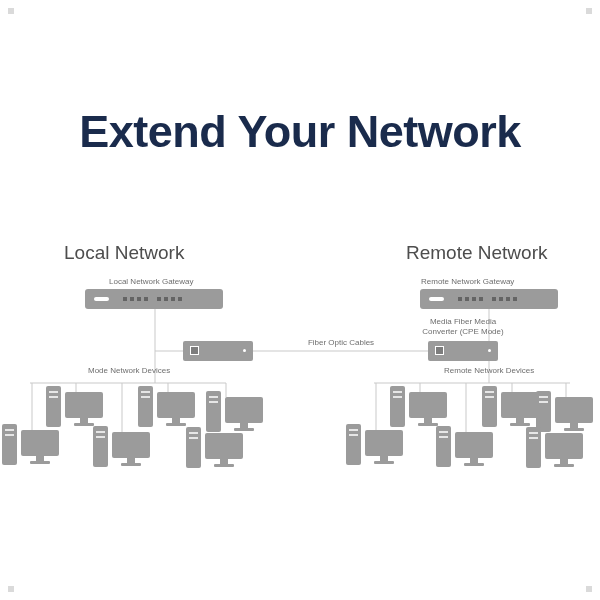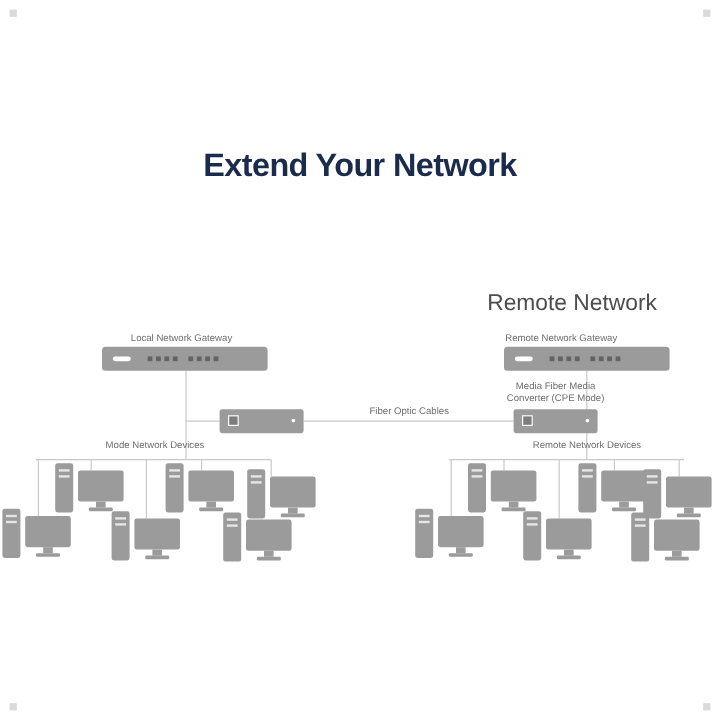--- a/index.html
+++ b/index.html
@@ -1,20 +1,20 @@
 <!DOCTYPE html>
 <html><head>
 <meta charset="utf-8">
 <style>
   html,body{margin:0;padding:0;background:#fff;}
   .canvas{position:relative;width:600px;height:600px;background:#fff;overflow:hidden;
           font-family:"Liberation Sans",sans-serif;}
   .wires{position:absolute;left:0;top:0;width:600px;height:600px;}
-  .title{position:absolute;left:0;right:0;top:106px;margin:17px;text-align:center;
-         font-size:27px;font-weight:700;color:#1a2b4c;letter-spacing:-0.5px;}
+  .title{position:absolute;left:0;right:0;top:106px;margin:0;text-align:center;
+         font-size:45px;font-weight:700;color:#1a2b4c;letter-spacing:-0.5px;}
   .heading{position:absolute;font-size:19px;font-weight:400;color:#4d4d4d;}
   .heading.local{left:64px;top:242px;}
   .heading.remote{left:406px;top:242px;text-align:center;}
   .sm{position:absolute;font-size:8px;line-height:10px;color:#6e6e6e;}
   .lbl-gw-local{left:85px;top:277px;padding-left:24px;}
   .lbl-gw-remote{left:421px;top:277px;}
   .lbl-dev-local{left:88px;top:366px;}
   .lbl-dev-remote{left:424px;top:366px;margin-left:20px;}
   .lbl-cv{width:100px;text-align:center;}
   .lbl-cv-local{left:153px;top:317px;}
@@ -77,20 +77,21 @@
     </g>
   </svg>
 
   <div class="corner tl"></div>
   <div class="corner tr"></div>
   <div class="corner bl"></div>
   <div class="corner br"></div>
 
   <h1 class="title">Extend Your Network</h1>
 
+  <div class="heading local">Local Network</div>
   <div class="heading remote">Remote Network</div>
 
   <div class="sm lbl-gw-local">Local Network Gateway</div>
   <div class="device gateway local">
     <span class="gw-dash"></span>
     <span class="gw-ports"></span>
   </div>
 
   <div class="sm lbl-gw-remote">Remote Network Gateway</div>
   <div class="device gateway remote">

